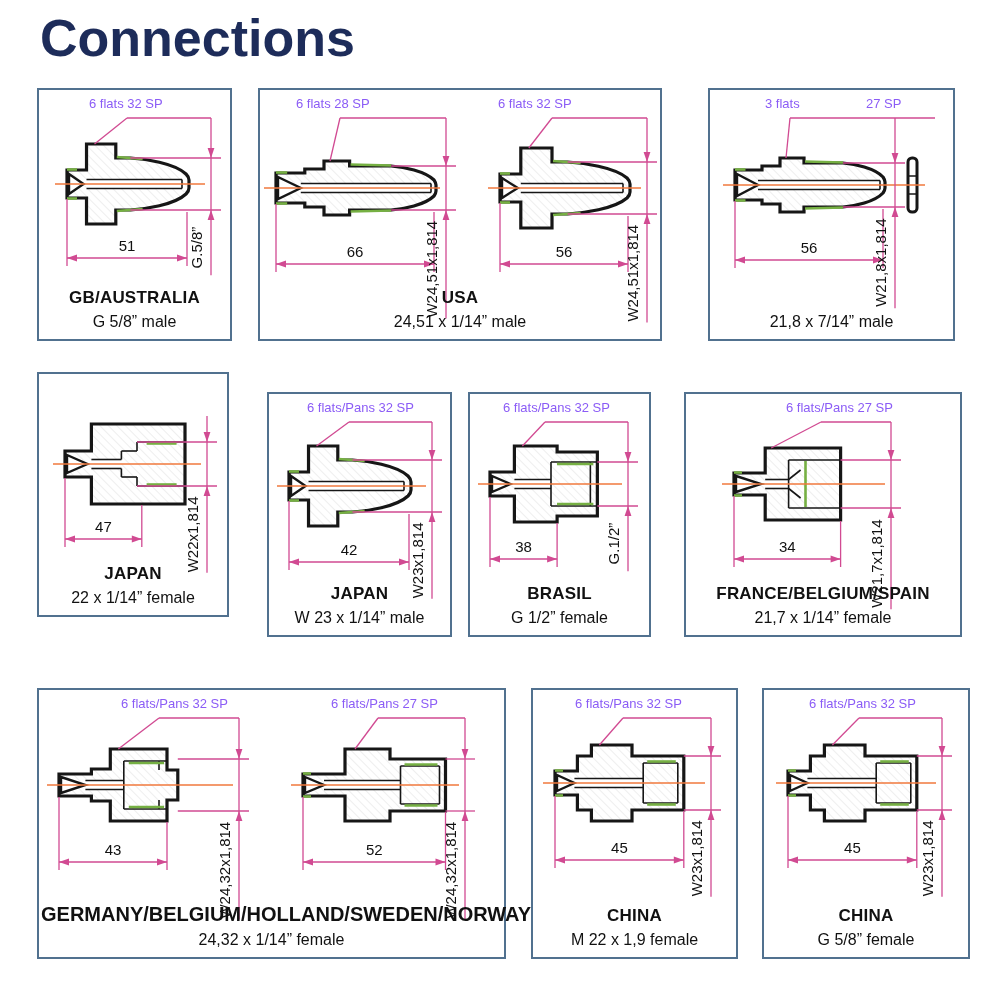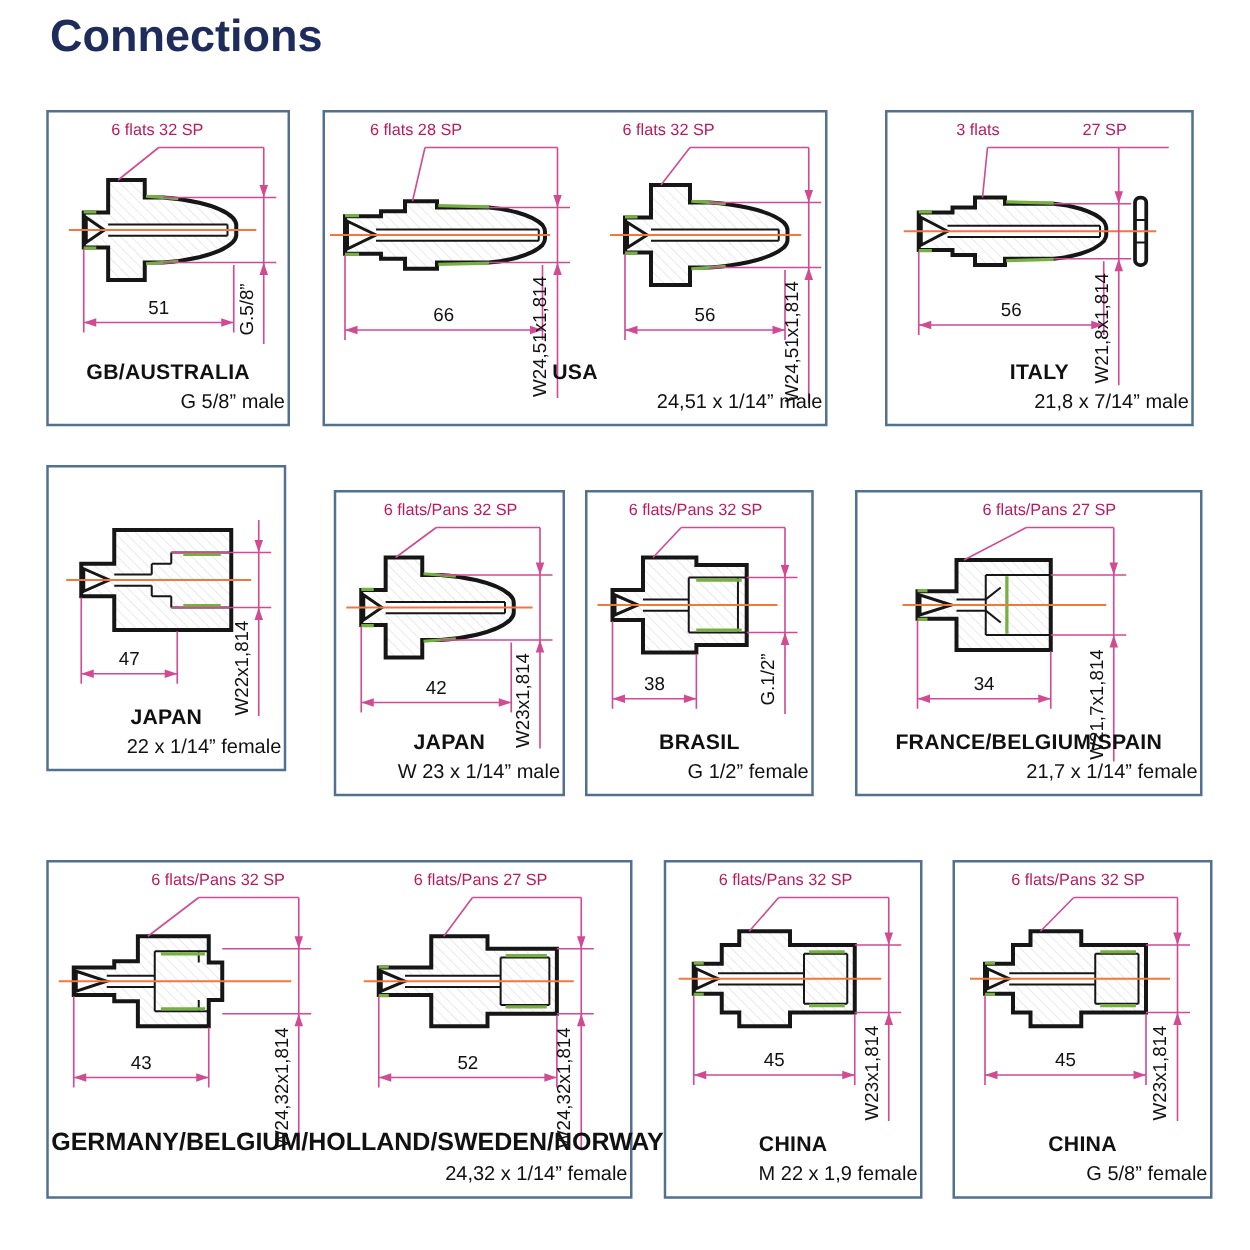--- a/index.html
+++ b/index.html
@@ -1,25 +1,25 @@
 <!DOCTYPE html>
 <html><head>
 <meta charset="utf-8">
 <style>
   html,body{margin:0;padding:0;background:#fff;}
   body{font-family:"Liberation Sans", sans-serif;}
   #canvas{position:relative;width:1000px;height:1000px;background:#fff;overflow:hidden;}
-  #title{position:absolute;left:40px;top:8px;font-size:36px;font-weight:700;color:#1d2c5a;letter-spacing:0px;}
+  #title{position:absolute;left:40px;top:8px;font-size:52px;font-weight:700;color:#1d2c5a;letter-spacing:0px;}
   .panel{position:absolute;border:2px solid #51718f;background:#fff;box-sizing:border-box;}
   .dwg{position:absolute;top:0;}
-  .toplabel{position:absolute;top:6px;font-size:13px;color:#be185d;white-space:nowrap;}
+  .toplabel{position:absolute;top:6px;font-size:13px;color:#8b5cf6;white-space:nowrap;}
   .caption{position:absolute;left:2px;right:2px;bottom:8px;text-align:center;color:#111;}
   .country{font-weight:bold;font-size:17px;margin-bottom:5px;letter-spacing:.2px;margin-top:35px;}
   .country.long{font-size:20px;letter-spacing:0;}
-  .spec{font-size:16px;text-align:right;}
+  .spec{font-size:16px;}
   svg text{font-family:"Liberation Sans", sans-serif;}
 </style>
 </head>
 <body>
 
 <div id="canvas">
   <div id="title">Connections</div>
 
   <div class="panel" style="left:37px;top:88px;width:195px;height:253px">
     <svg class="dwg" style="left:0" width="195" height="253">
@@ -186,21 +186,20 @@
           <polygon points="185,73 181.6,63 188.4,63" fill="#d14a92"></polygon>
           <polygon points="185,117 181.6,127 188.4,127" fill="#d14a92"></polygon>
           <text transform="translate(176,172.6) rotate(-90)" text-anchor="middle" font-size="15" fill="#111">W21,8x1,814</text>
           <line x1="80" y1="28" x2="225" y2="28" stroke="#d14a92" stroke-width="1.3"></line>
           <line x1="80" y1="28" x2="76" y2="68" stroke="#d14a92" stroke-width="1.3"></line>
         </g>
       </svg>
     <div class="toplabel" style="left:55px">3 flats</div>
     <div class="toplabel" style="left:156px">27 SP</div>
     <div class="caption">
-      <div class="country">ITALY</div>
       <div class="spec">21,8 x 7/14” male</div>
     </div>
   </div>
 
   <div class="panel" style="left:37px;top:372px;width:192px;height:245px">
     <svg class="dwg" style="left:0" width="192" height="245">
         <defs>
           <pattern id="hatch4" width="6" height="6" patternUnits="userSpaceOnUse" patternTransform="rotate(-45)">
             <rect width="6" height="6" fill="#ffffff"></rect>
             <line x1="0" y1="0" x2="0" y2="6" stroke="#e7e7e7" stroke-width="1.4"></line>

